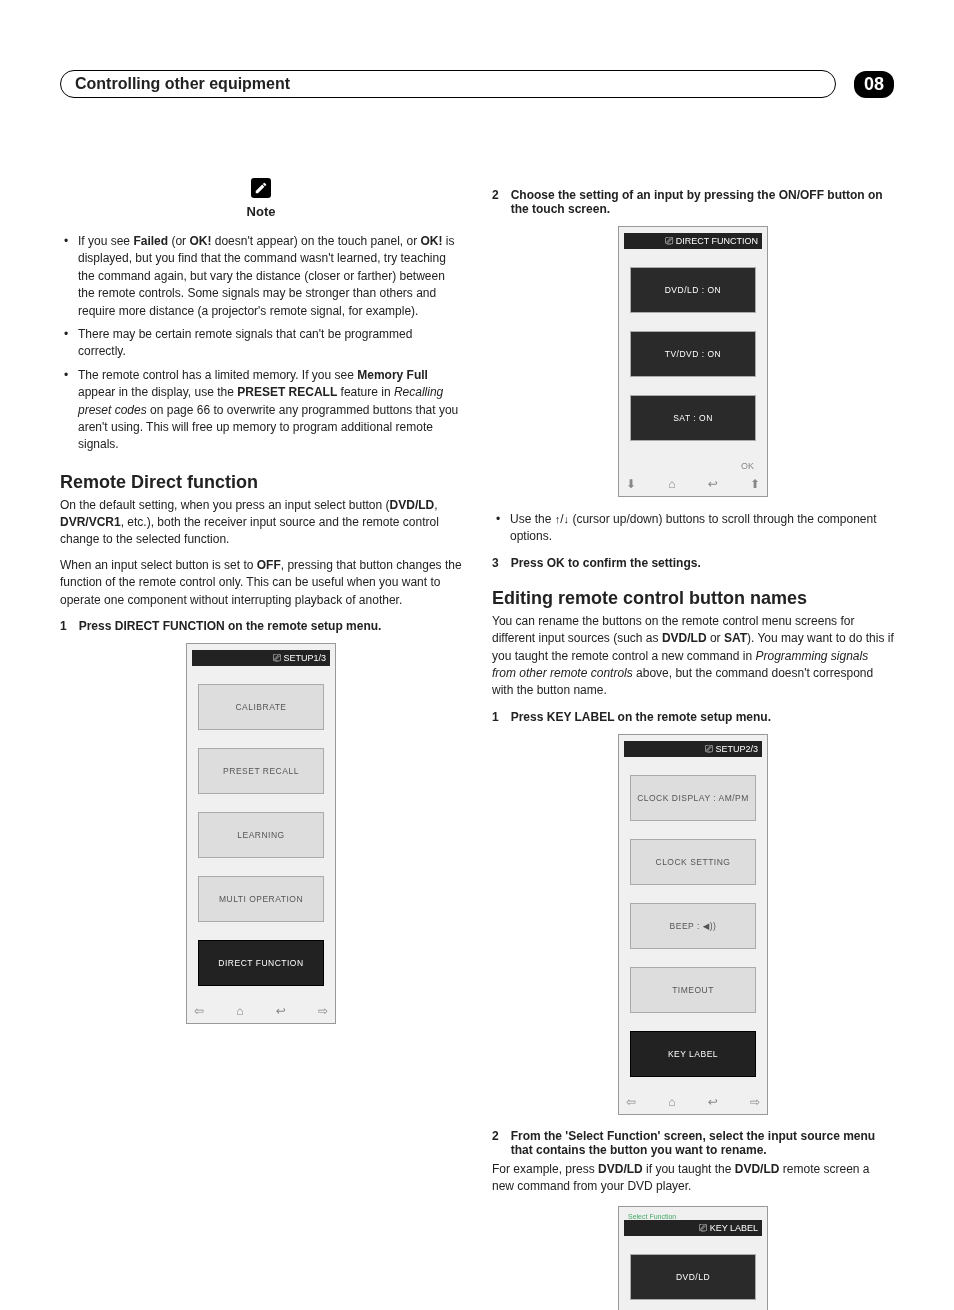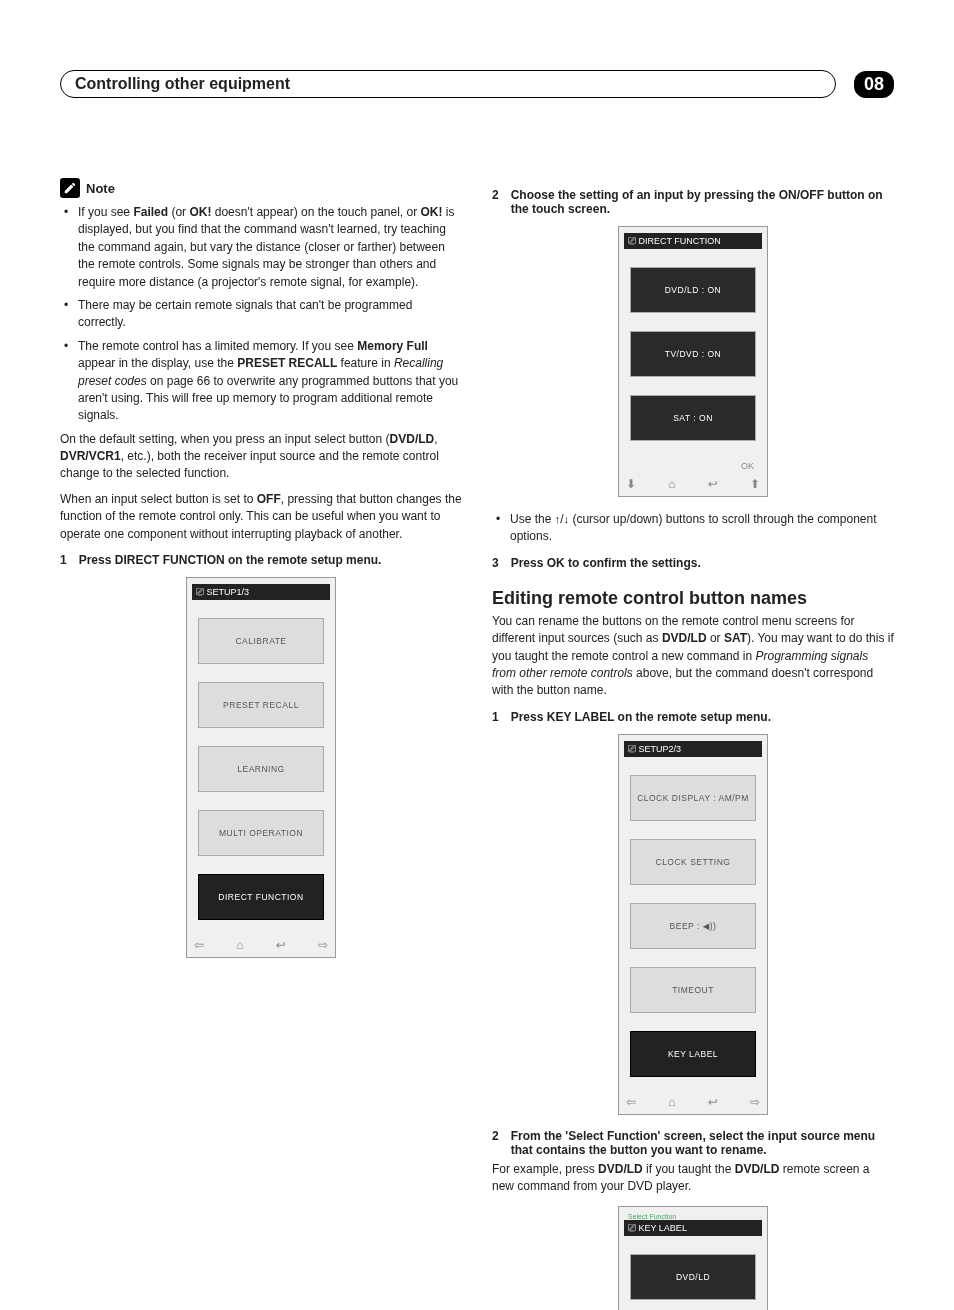--- a/index.html
+++ b/index.html
@@ -3,35 +3,35 @@
 <meta charset="utf-8">
 <style>
   * { box-sizing: border-box; margin: 0; padding: 0; }
   body { font-family: Arial, Helvetica, sans-serif; font-size: 12px; color: #222; background: #fff; width: 954px; margin: 0 auto; padding: 70px 60px 40px 60px; position: relative; }
   .header-row { display: flex; align-items: center; margin-bottom: 80px; }
   .header-bar { flex: 1; border: 1.5px solid #000; border-radius: 14px; padding: 4px 14px; font-weight: bold; font-size: 16px; position: relative; }
   .header-bar::before { content: ""; position: absolute; left: -1px; right: -1px; top: 50%; height: 1px; }
   .page-badge { background: #000; color: #fff; font-weight: bold; font-size: 18px; border-radius: 12px; padding: 3px 10px; margin-left: 18px; }
   .columns { display: flex; gap: 30px; }
   .col { flex: 1; }
-  .note-header { display: flex; align-items: center; gap: 6px; margin-bottom: 6px; }
+  .note-header { display: flex; align-items: center; gap: 6px; margin-bottom: 14px; flex-direction: column; }
   .note-icon { width: 20px; height: 20px; background: #000; border-radius: 3px; display: flex; align-items: center; justify-content: center; }
   .note-icon svg { width: 14px; height: 14px; }
   .note-label { font-weight: bold; font-size: 13px; }
   ul { list-style: none; padding-left: 0; }
   li.bullet { position: relative; padding-left: 18px; margin-bottom: 6px; line-height: 1.45; }
   li.bullet::before { content: "•"; position: absolute; left: 4px; top: 0; font-size: 12px; }
   b { font-weight: bold; }
   i { font-style: italic; }
   h2 { font-size: 18px; font-weight: bold; margin-top: 18px; margin-bottom: 4px; }
   p { line-height: 1.45; margin-bottom: 8px; }
   .step { font-weight: bold; margin-top: 10px; margin-bottom: 4px; display: flex; gap: 12px; }
   .step .num { }
   .remote-screen { width: 150px; margin: 10px auto 14px auto; border: 1px solid #999; background: #f0f0f0; padding: 6px 5px 5px 5px; font-size: 9px; text-align: center; }
-  .rs-title-row { display: flex; justify-content: flex-start; align-items: center; color: #fff; background: #222; padding: 2px 4px; margin-bottom: 3px; font-size: 9px; }
+  .rs-title-row { display: flex; justify-content: flex-end; align-items: center; color: #fff; background: #222; padding: 2px 4px; margin-bottom: 3px; font-size: 9px; }
   .rs-title-row .icon { font-size: 10px; }
   .rs-btn { background: #ddd; border: 1px solid #aaa; color: #555; padding: 17px 0; margin: 18px 6px; font-size: 8.5px; letter-spacing: 0.5px; }
   .rs-btn.dark { background: #222; color: #fff; border-color: #000; }
   .rs-btn.light { background: #2a2a2a; color: #fff; }
   .rs-nav { display: flex; justify-content: space-between; align-items: center; margin-top: 4px; padding: 0 2px; color: #888; }
   .rs-nav span { font-size: 12px; }
   .rs-ok { text-align: right; padding: 2px 8px; color: #888; font-size: 9px; }
   .rs-cancel { text-align: center; padding: 2px 8px; color: #666; font-size: 9px; }
   .rs-subtitle { font-size: 7px; color: #4a6; text-align: left; padding-left: 4px; }
   .arrow-glyph { font-size: 11px; }
@@ -57,20 +57,21 @@
           </svg>
       </span>
       <span class="note-label">Note</span>
     </div>
     <ul>
       <li class="bullet">If you see <b>Failed</b> (or <b>OK!</b> doesn't appear) on the touch panel, or <b>OK!</b> is displayed, but you find that the command wasn't learned, try teaching the command again, but vary the distance (closer or farther) between the remote controls. Some signals may be stronger than others and require more distance (a projector's remote signal, for example).</li>
       <li class="bullet">There may be certain remote signals that can't be programmed correctly.</li>
       <li class="bullet">The remote control has a limited memory. If you see <b>Memory Full</b> appear in the display, use the <b>PRESET RECALL</b> feature in <i>Recalling preset codes</i> on page 66 to overwrite any programmed buttons that you aren't using. This will free up memory to program additional remote signals.</li>
     </ul>
 
+    <h2>Remote Direct function</h2>
     <p>On the default setting, when you press an input select button (<b>DVD/LD</b>, <b>DVR/VCR1</b>, etc.), both the receiver input source and the remote control change to the selected function.</p>
     <p>When an input select button is set to <b>OFF</b>, pressing that button changes the function of the remote control only. This can be useful when you want to operate one component without interrupting playback of another.</p>
     <div class="step">
       <span class="num">1</span>
       <span>Press DIRECT FUNCTION on the remote setup menu.</span>
     </div>
 
     <div class="remote-screen">
       <div class="rs-title-row">
         <span><span class="icon">⎚</span> <span>SETUP</span></span>

